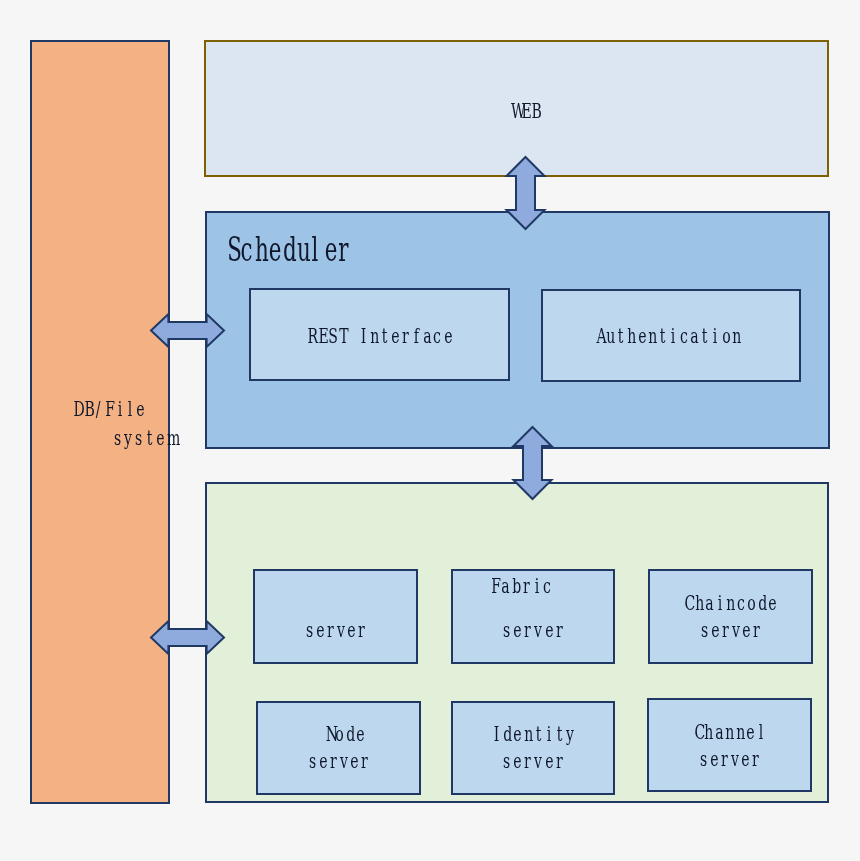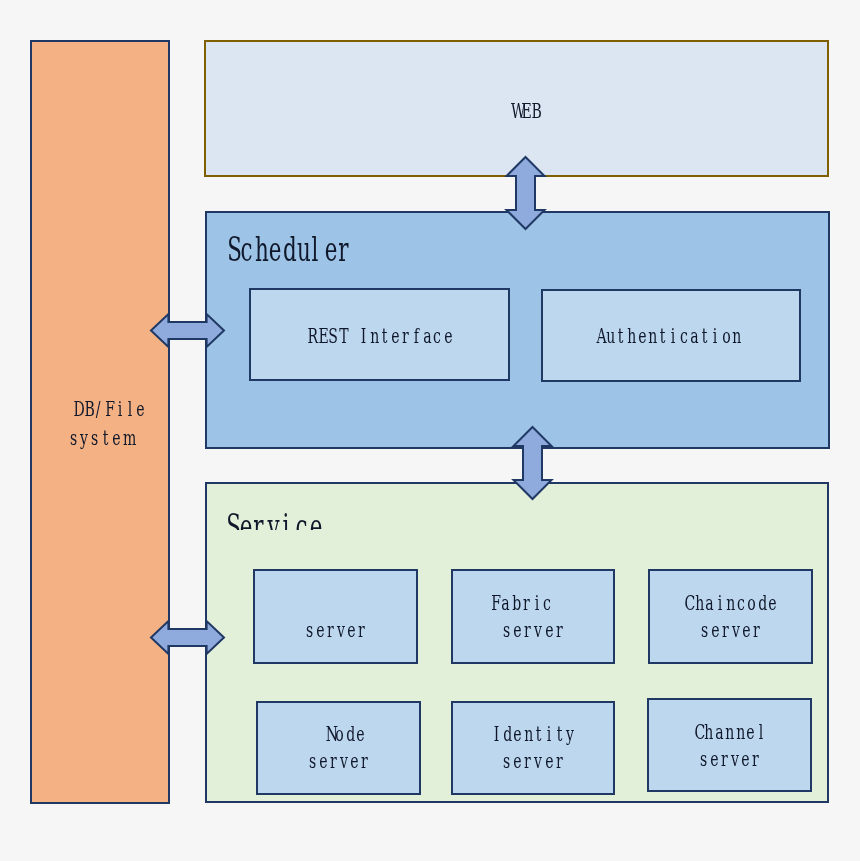--- a/index.html
+++ b/index.html
@@ -23,44 +23,41 @@
 </style>
 </head>
 <body>
 
 <div id="canvas">
 
   <i class="aa-fix"></i>
 
   <div class="box" style="left:30px;top:40px;width:140px;height:764px;background:#f4b183;border:2px solid #1f3864;"></div>
   <div class="txt sm ctr" style="left:30px;top:399px;width:158px;"><span class="g"><i>D</i></span><span class="g"><i>B</i></span><span class="g"><i>/</i></span><span class="g"><i>F</i></span><span class="g"><i>i</i></span><span class="g"><i>l</i></span><span class="g"><i>e</i></span></div>
-  <div class="txt sm ctr" style="left:30px;top:428px;width:140px;"><span class="g"><i>s</i></span><span class="g"><i>y</i></span><span class="g"><i>s</i></span><span class="g"><i>t</i></span><span class="g"><i>e</i></span><span class="g"><i>m</i></span></div>
+  <div class="txt sm ctr" style="left:30px;top:428px;width:140px;padding-left:44px;"><span class="g"><i>s</i></span><span class="g"><i>y</i></span><span class="g"><i>s</i></span><span class="g"><i>t</i></span><span class="g"><i>e</i></span><span class="g"><i>m</i></span></div>
 
   <div class="box" style="left:204px;top:40px;width:625px;height:137px;background:#dce6f2;border:2px solid #7f6000;"></div>
   <div class="txt sm ctr" style="left:213px;top:101px;width:624px;"><span class="g"><i>W</i></span><span class="g"><i>E</i></span><span class="g"><i>B</i></span></div>
 
   <div class="box" style="left:205px;top:211px;width:625px;height:238px;background:#9dc3e6;border:2px solid #1f3864;"></div>
   <div class="txt big" style="left:224px;top:232px;"><span class="g"><i>S</i></span><span class="g"><i>c</i></span><span class="g"><i>h</i></span><span class="g"><i>e</i></span><span class="g"><i>d</i></span><span class="g"><i>u</i></span><span class="g"><i>l</i></span><span class="g"><i>e</i></span><span class="g"><i>r</i></span></div>
 
   <div class="box" style="left:249px;top:288px;width:261px;height:93px;background:#bdd7ee;border:2px solid #1f3864;"></div>
   <div class="txt sm ctr" style="left:249px;top:326px;width:261px;"><span class="g"><i>R</i></span><span class="g"><i>E</i></span><span class="g"><i>S</i></span><span class="g"><i>T</i></span><span class="g"><i>&nbsp;</i></span><span class="g"><i>I</i></span><span class="g"><i>n</i></span><span class="g"><i>t</i></span><span class="g"><i>e</i></span><span class="g"><i>r</i></span><span class="g"><i>f</i></span><span class="g"><i>a</i></span><span class="g"><i>c</i></span><span class="g"><i>e</i></span></div>
 
   <div class="box" style="left:541px;top:289px;width:260px;height:93px;background:#bdd7ee;border:2px solid #1f3864;"></div>
   <div class="txt sm ctr" style="left:538px;top:326px;width:260px;"><span class="g"><i>A</i></span><span class="g"><i>u</i></span><span class="g"><i>t</i></span><span class="g"><i>h</i></span><span class="g"><i>e</i></span><span class="g"><i>n</i></span><span class="g"><i>t</i></span><span class="g"><i>i</i></span><span class="g"><i>c</i></span><span class="g"><i>a</i></span><span class="g"><i>t</i></span><span class="g"><i>i</i></span><span class="g"><i>o</i></span><span class="g"><i>n</i></span></div>
 
   <div class="box" style="left:205px;top:482px;width:624px;height:321px;background:#e2efd9;border:2px solid #1f3864;"></div>
-  <div class="clipwrap" style="left:219px;top:500px;width:123px;height:30px;">
-    <div class="txt big" style="left:4px;top:9px;"><span class="g"><i>S</i></span><span class="g"><i>e</i></span><span class="g"><i>r</i></span><span class="g"><i>v</i></span><span class="g"><i>i</i></span><span class="g"><i>c</i></span><span class="g"><i>e</i></span></div>
-  </div>
 
   <div class="box" style="left:253px;top:569px;width:165px;height:95px;background:#bdd7ee;border:2px solid #1f3864;"></div>
   <div class="txt sm ctr" style="left:253px;top:620px;width:165px;"><span class="g"><i>s</i></span><span class="g"><i>e</i></span><span class="g"><i>r</i></span><span class="g"><i>v</i></span><span class="g"><i>e</i></span><span class="g"><i>r</i></span></div>
 
   <div class="box" style="left:451px;top:569px;width:164px;height:95px;background:#bdd7ee;border:2px solid #1f3864;"></div>
-  <div class="txt sm ctr" style="left:451px;top:593px;width:140px;"><span class="g"><i>F</i></span><span class="g"><i>a</i></span><span class="g"><i>b</i></span><span class="g"><i>r</i></span><span class="g"><i>i</i></span><span class="g"><i>c</i></span></div>
+  <div class="txt sm ctr" style="left:451px;top:576px;width:140px;"><span class="g"><i>F</i></span><span class="g"><i>a</i></span><span class="g"><i>b</i></span><span class="g"><i>r</i></span><span class="g"><i>i</i></span><span class="g"><i>c</i></span></div>
   <div class="txt sm ctr" style="left:451px;top:620px;width:164px;"><span class="g"><i>s</i></span><span class="g"><i>e</i></span><span class="g"><i>r</i></span><span class="g"><i>v</i></span><span class="g"><i>e</i></span><span class="g"><i>r</i></span></div>
 
   <div class="box" style="left:648px;top:569px;width:165px;height:95px;background:#bdd7ee;border:2px solid #1f3864;"></div>
   <div class="txt sm ctr" style="left:648px;top:593px;width:165px;"><span class="g"><i>C</i></span><span class="g"><i>h</i></span><span class="g"><i>a</i></span><span class="g"><i>i</i></span><span class="g"><i>n</i></span><span class="g"><i>c</i></span><span class="g"><i>o</i></span><span class="g"><i>d</i></span><span class="g"><i>e</i></span></div>
   <div class="txt sm ctr" style="left:648px;top:620px;width:165px;"><span class="g"><i>s</i></span><span class="g"><i>e</i></span><span class="g"><i>r</i></span><span class="g"><i>v</i></span><span class="g"><i>e</i></span><span class="g"><i>r</i></span></div>
 
   <div class="box" style="left:256px;top:701px;width:165px;height:94px;background:#bdd7ee;border:2px solid #1f3864;"></div>
   <div class="txt sm ctr" style="left:256px;top:724px;width:177px;"><span class="g"><i>N</i></span><span class="g"><i>o</i></span><span class="g"><i>d</i></span><span class="g"><i>e</i></span></div>
   <div class="txt sm ctr" style="left:256px;top:751px;width:165px;"><span class="g"><i>s</i></span><span class="g"><i>e</i></span><span class="g"><i>r</i></span><span class="g"><i>v</i></span><span class="g"><i>e</i></span><span class="g"><i>r</i></span></div>
 

